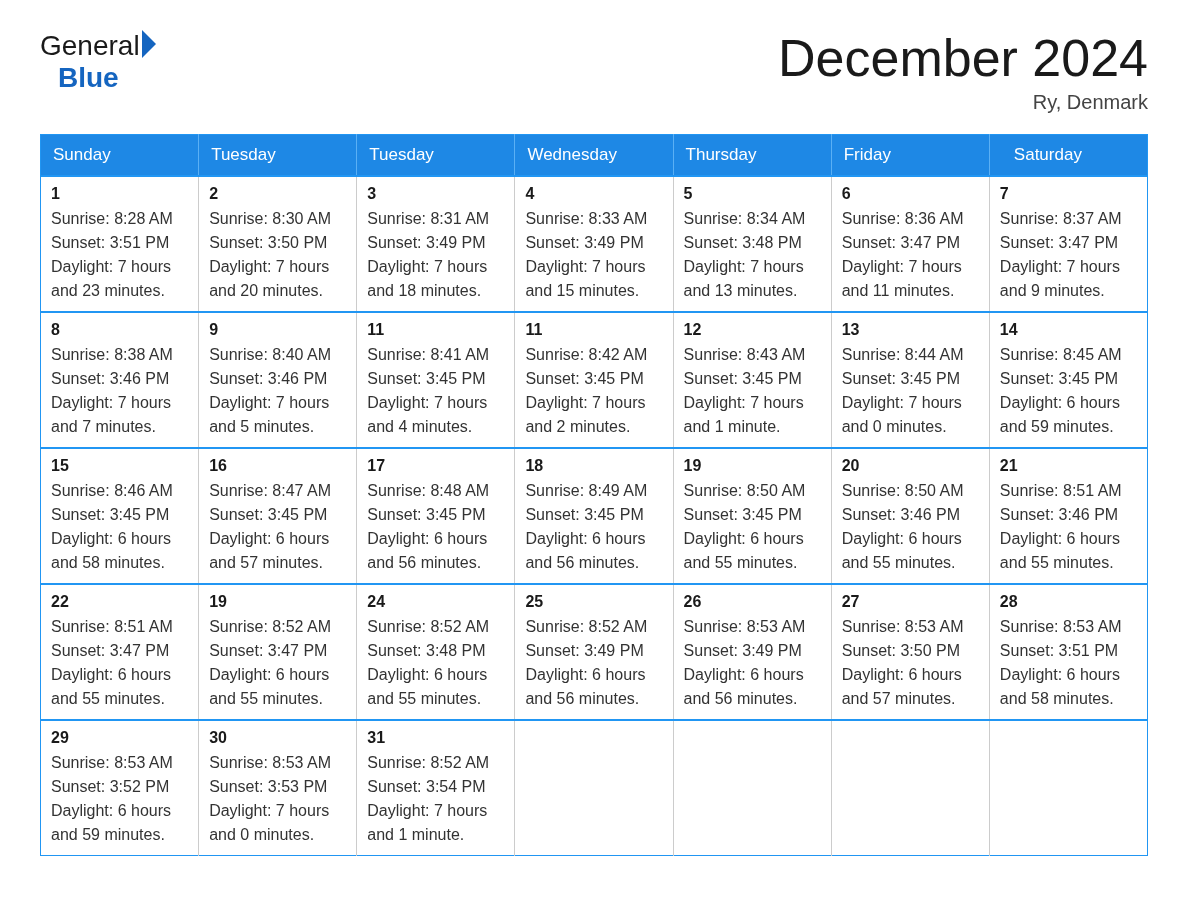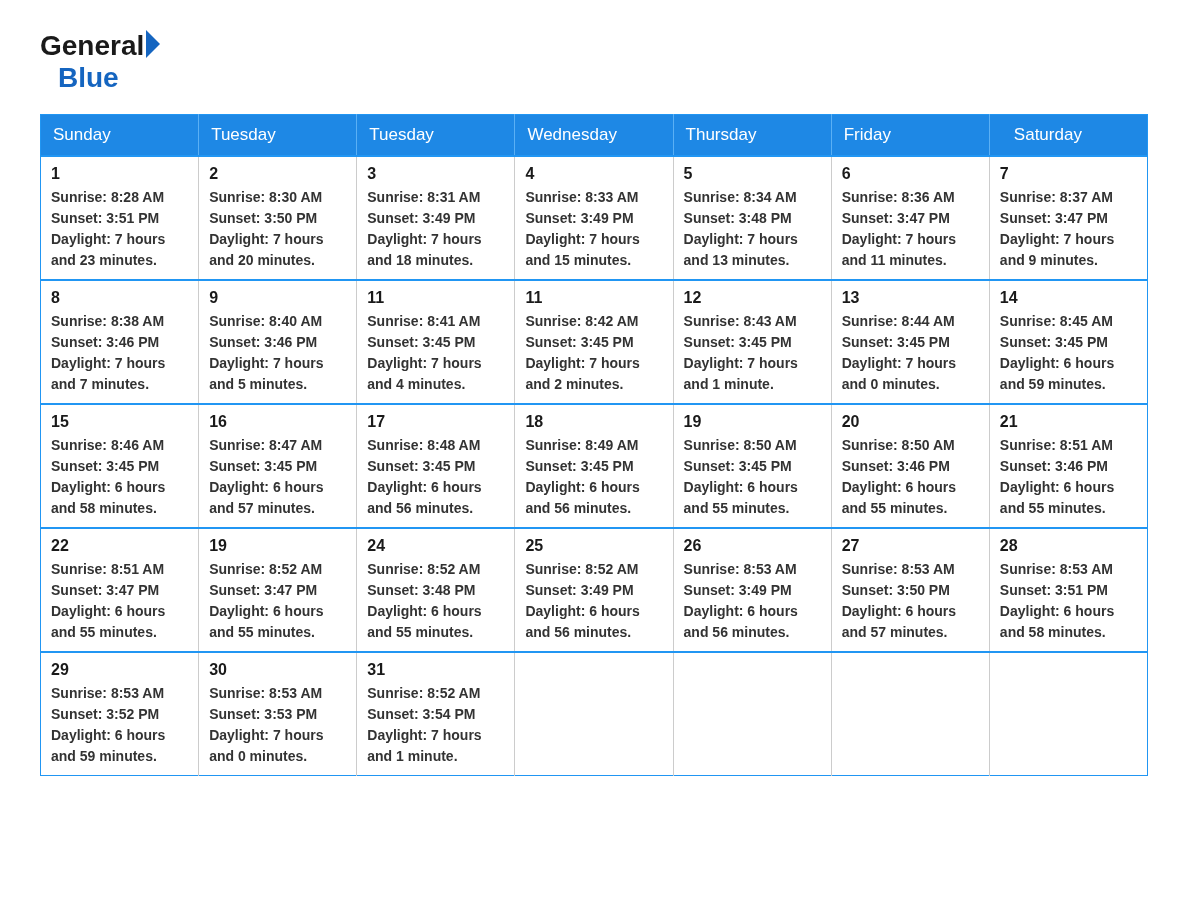--- a/index.html
+++ b/index.html
@@ -11,21 +11,21 @@
       min-height: 918px;
     }
     .header {
       display: flex;
       justify-content: space-between;
       align-items: flex-start;
       margin-bottom: 20px;
     }
     .logo-text-general {
       font-size: 28px;
-      font-weight: bold;
+      font-weight: normal;
       color: #1a1a1a;
     }
     .logo-triangle {
       width: 0;
       height: 0;
       border-left: 14px solid #1565c0;
       border-top: 14px solid transparent;
       border-bottom: 14px solid transparent;
       margin-left: 2px;
       margin-top: -4px;
@@ -93,39 +93,42 @@
     .calendar tbody tr:last-child td {
       border-bottom: none;
     }
     .day-number {
       font-size: 16px;
       font-weight: bold;
       color: #1a1a1a;
       margin-bottom: 4px;
     }
     .day-info {
-      font-size: 14px;
+      font-size: 16px;
       color: #333;
       line-height: 1.5;
-      font-weight: bold;
     }
     .empty-cell {
       background: #fff;
     }
   </style>
 </head>
 <body>
 
 <div class="header">
   <div class="logo-wrapper">
     <div class="logo-line1">
       <span class="logo-text-general">General</span>
       <div class="logo-triangle"></div>
     </div>
     <div class="logo-line2">Blue</div>
+  </div>
+  <div class="title-area">
+    <div class="month-title">December 2024</div>
+    <div class="location">Ry, Denmark</div>
   </div>
 </div>
 
 <table class="calendar">
   <thead>
     <tr>
     <th>Sunday</th>
         <th>Tuesday</th>
         <th>Tuesday</th>
         <th>Wednesday</th>

